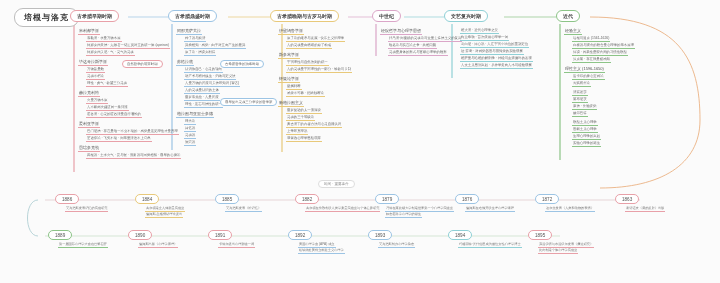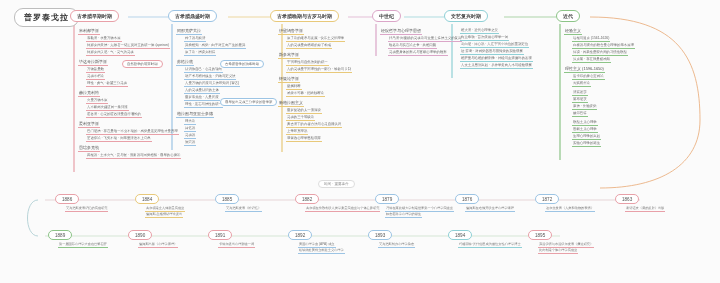--- a/index.html
+++ b/index.html
@@ -68,21 +68,21 @@
     <path d="M282 24 L282 152" stroke="#e8c97a" stroke-width="1.2" fill="none"></path>
     <path d="M376 24 L376 56" stroke="#dba6c8" stroke-width="1.2" fill="none"></path>
     <path d="M452 24 L452 78" stroke="#8fd0d6" stroke-width="1.2" fill="none"></path>
     <path d="M560 24 L560 160" stroke="#8cc487" stroke-width="1.2" fill="none"></path>
 
     <path d="M38 200 C 24 200, 24 236, 38 236" stroke="#9bc3c9" stroke-width="0.7" fill="none"></path>
     <path d="M45 200 L640 200" stroke="#d8bcc0" stroke-width="0.6" fill="none"></path>
     <path d="M45 236 L560 236" stroke="#bcd8bc" stroke-width="0.6" fill="none"></path>
   </svg>
 
-  <div class="node root">普罗泰戈拉</div>
+  <div class="node root">培根与洛克</div>
 
   <div class="node tl-label" style="left:318px;top:180px;">时间 · 重要事件</div>
 
   <div id="eras">
       <div class="node era" style="left: 70px; top: 10px; border-color: rgb(232, 160, 168);">古希腊早期时期</div>
       <div class="node lvl2" style="left: 78px; top: 28px; border-color: rgb(232, 160, 168);">米利都学派</div>
       <div class="node lvl3" style="left: 86px; top: 36px; border-color: rgb(232, 160, 168);">泰勒斯 · 水是万物本原</div>
       <div class="node lvl3" style="left: 86px; top: 43px; border-color: rgb(232, 160, 168);">阿那克西曼德 · 无限者一切正反对立的统一体 (apeiron)</div>
       <div class="node lvl3" style="left: 86px; top: 50px; border-color: rgb(232, 160, 168);">阿那克西美尼 · 气 · 灵气为灵魂</div>
       <div class="node lvl2" style="left: 78px; top: 59px; border-color: rgb(232, 160, 168);">毕达哥拉斯学派</div>

